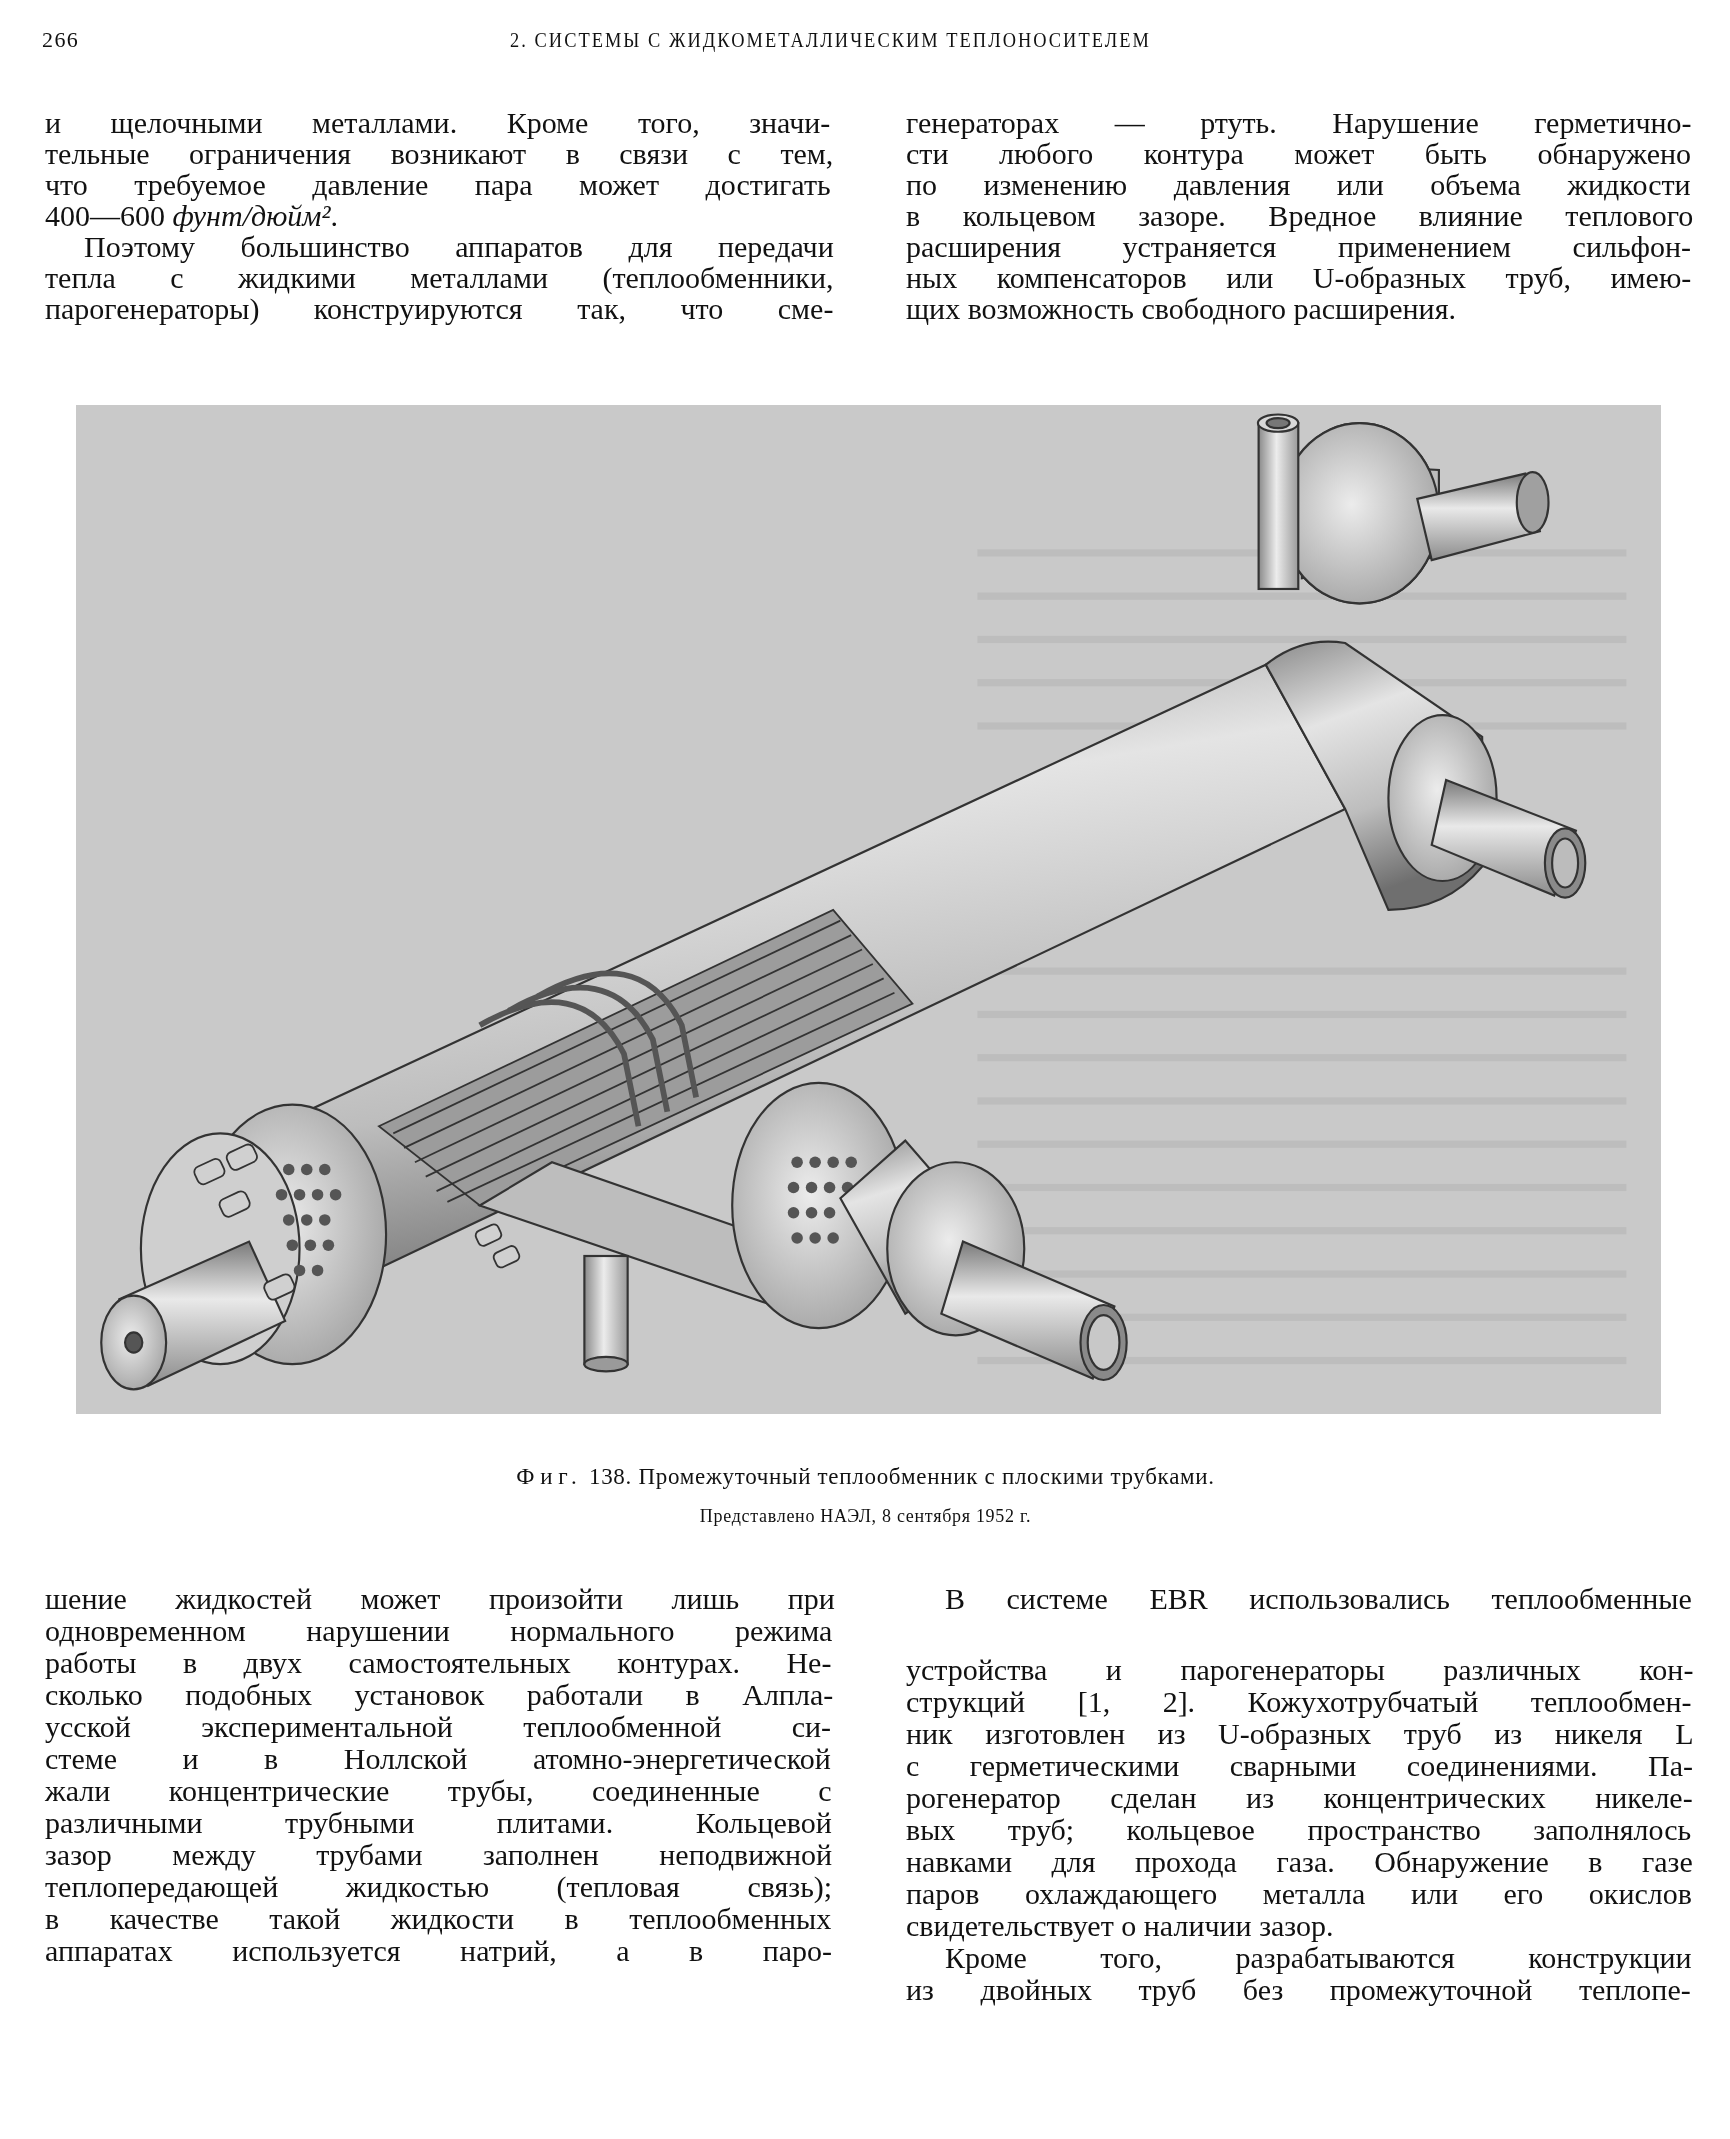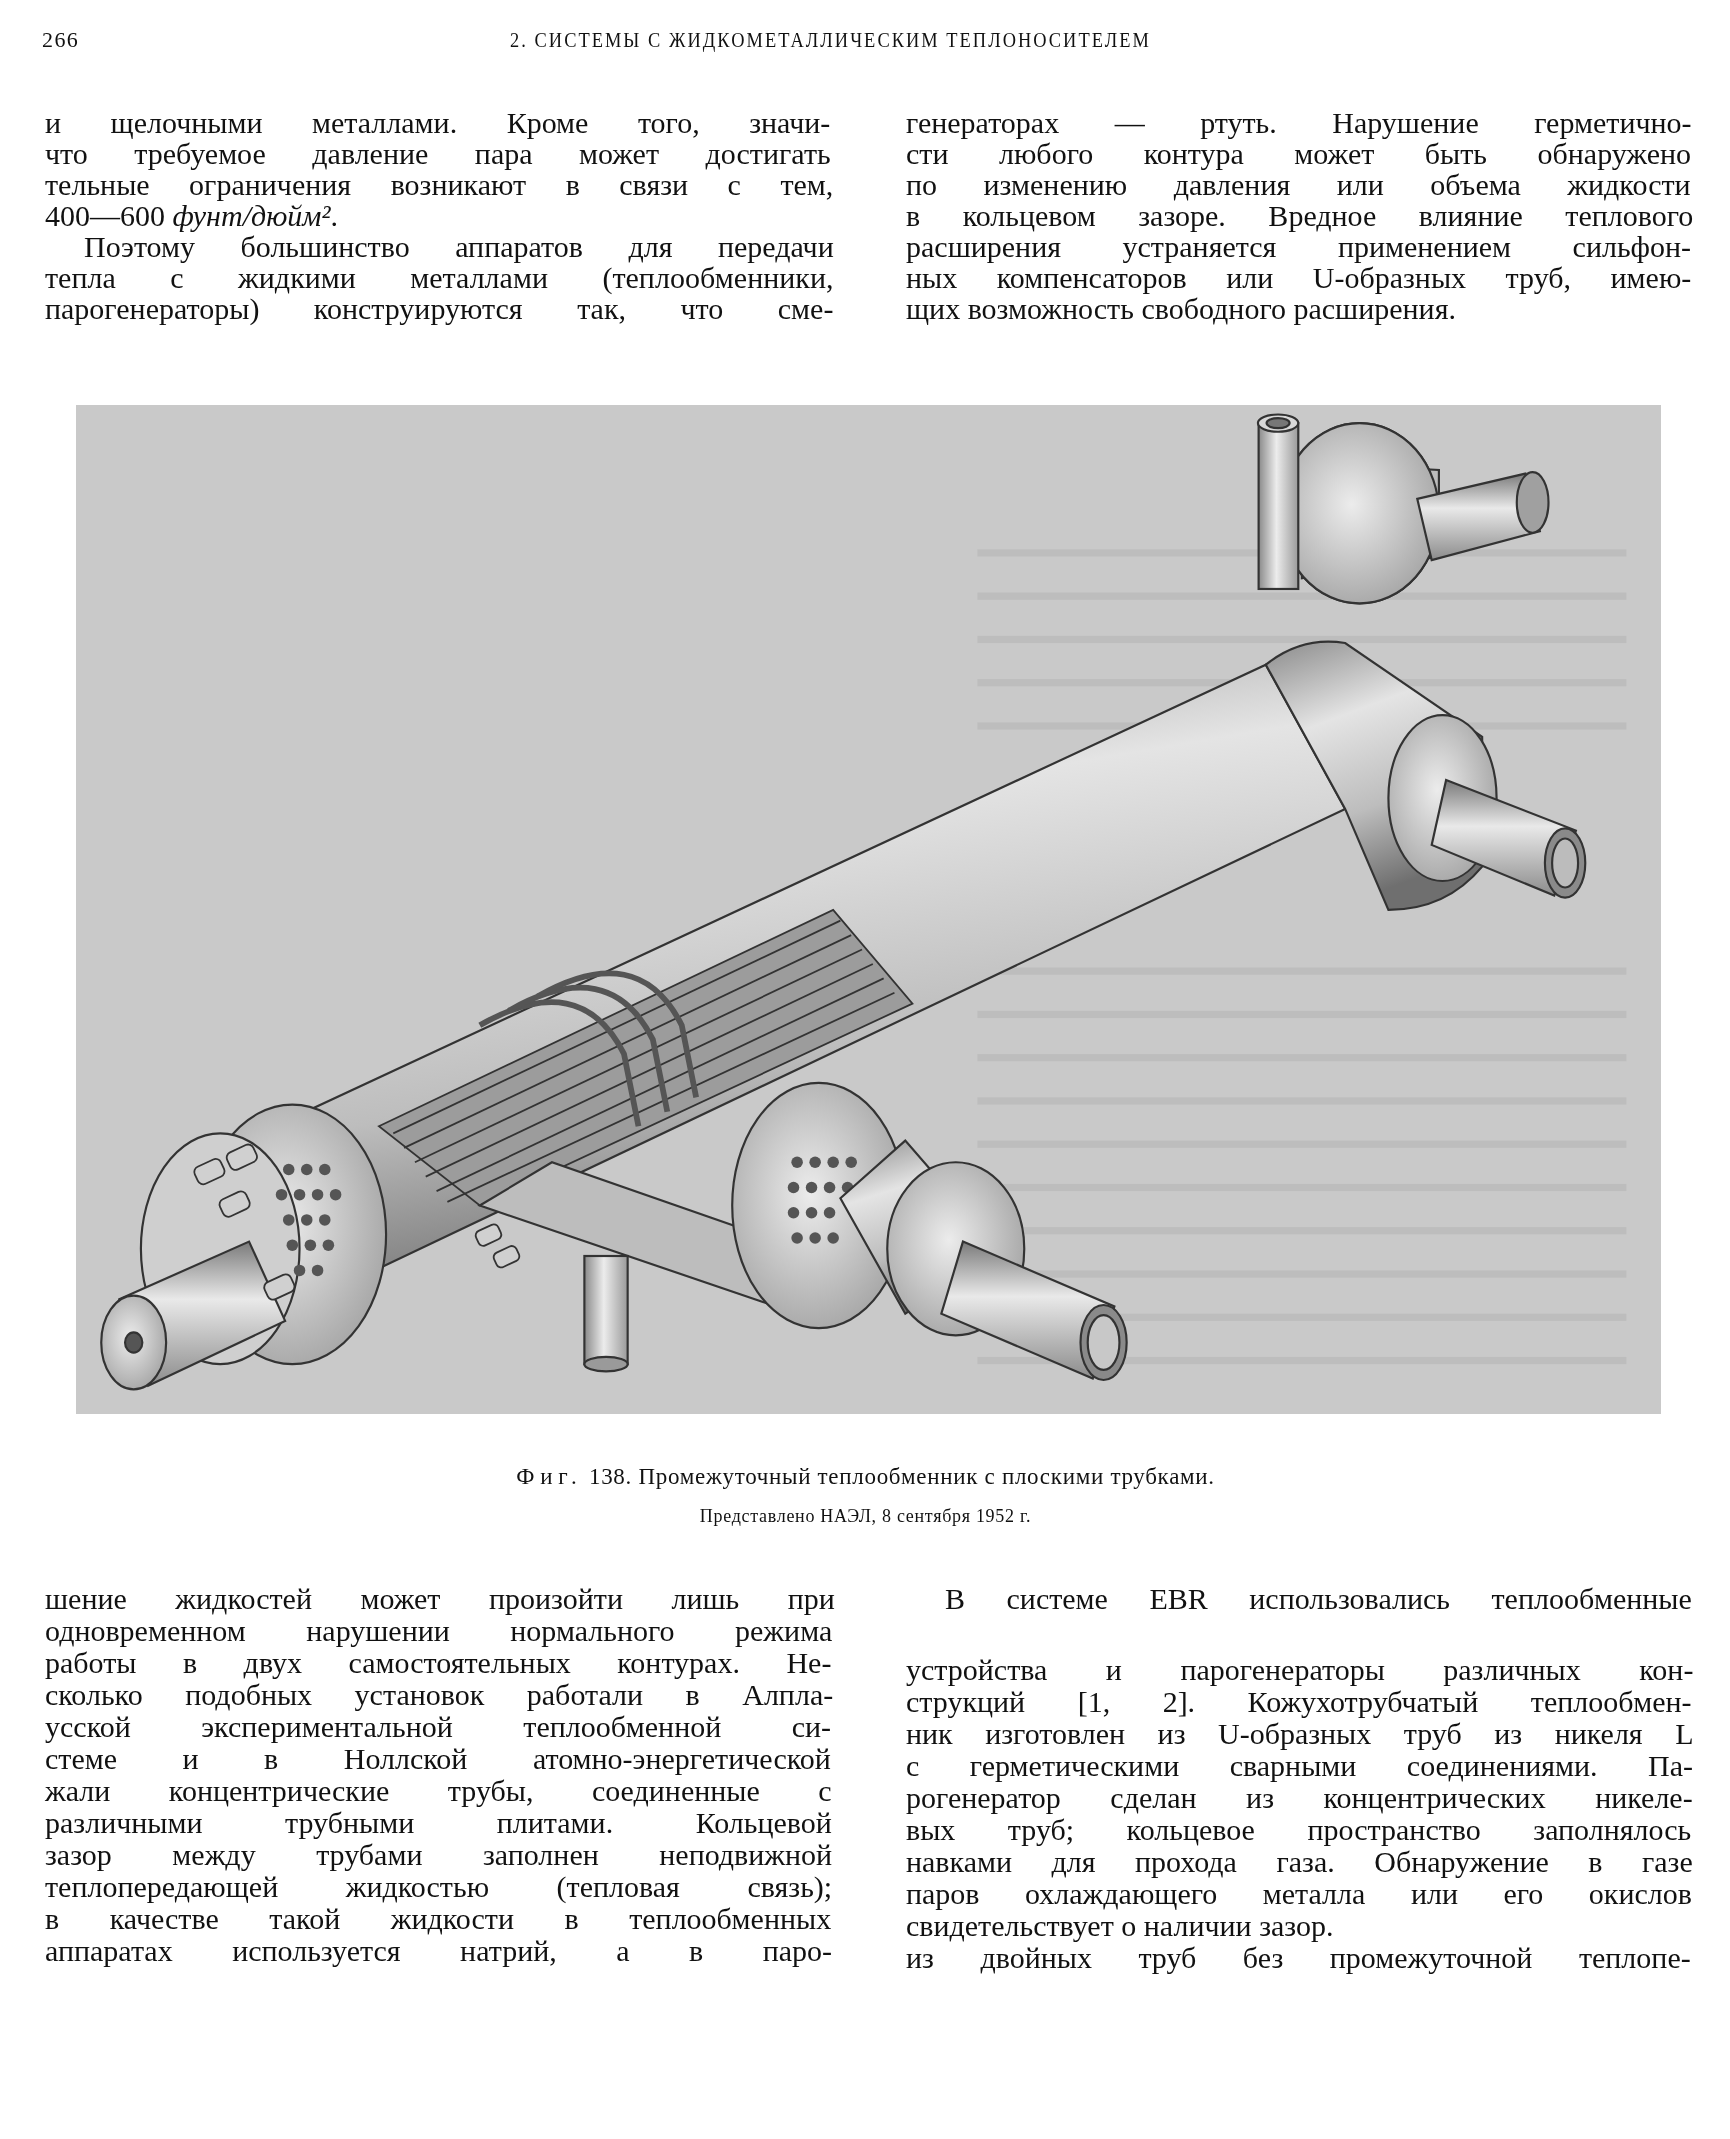--- a/index.html
+++ b/index.html
@@ -26,22 +26,22 @@
   i.unit { font-style: italic; }
 </style>
 </head>
 <body>
 
 <div class="page-num">266</div>
 <div class="running-head">2. СИСТЕМЫ С ЖИДКОМЕТАЛЛИЧЕСКИМ ТЕПЛОНОСИТЕЛЕМ</div>
 
 <div class="col col-top-left">
   <span class="line" style="white-space: nowrap;"><span style="display: inline-block; white-space: nowrap; word-spacing: 42px;">и щелочными металлами. Кроме того, значи-</span></span>
+  <span class="line" style="white-space: nowrap;"><span style="display: inline-block; white-space: nowrap; word-spacing: 32px;">тельные ограничения возникают в связи с тем,</span></span>
   <span class="line" style="white-space: nowrap;"><span style="display: inline-block; white-space: nowrap; word-spacing: 39px;">что требуемое давление пара может достигать</span></span>
-  <span class="line" style="white-space: nowrap;"><span style="display: inline-block; white-space: nowrap; word-spacing: 32px;">тельные ограничения возникают в связи с тем,</span></span>
   <span class="line last" style="white-space: nowrap;"><span style="display: inline-block; white-space: nowrap;">
     <span>400—600</span>
     <i class="unit">фунт/дюйм²</i><span>.</span>
   </span></span>
   <span class="line indent" style="white-space: nowrap;"><span style="display: inline-block; white-space: nowrap; word-spacing: 38px;">Поэтому большинство аппаратов для передачи</span></span>
   <span class="line" style="white-space: nowrap;"><span style="display: inline-block; white-space: nowrap; word-spacing: 47px;">тепла с жидкими металлами (теплообменники,</span></span>
   <span class="line" style="white-space: nowrap;"><span style="display: inline-block; white-space: nowrap; word-spacing: 47px;">парогенераторы) конструируются так, что сме-</span></span>
 </div>
 
 <div class="col col-top-right">
@@ -236,15 +236,16 @@
   <span class="line indent" style="white-space: nowrap;"><span style="display: inline-block; white-space: nowrap; word-spacing: 34px;">В системе EBR использовались теплообменные</span></span>
   <span class="line" style="white-space: nowrap; margin-top: 39px;"><span style="display: inline-block; white-space: nowrap; word-spacing: 51px;">устройства и парогенераторы различных кон-</span></span>
   <span class="line" style="white-space: nowrap;"><span style="display: inline-block; white-space: nowrap; word-spacing: 45px;">струкций [1, 2]. Кожухотрубчатый теплообмен-</span></span>
   <span class="line" style="white-space: nowrap;"><span style="display: inline-block; white-space: nowrap; word-spacing: 25px;">ник изготовлен из U-образных труб из никеля L</span></span>
   <span class="line" style="white-space: nowrap;"><span style="display: inline-block; white-space: nowrap; word-spacing: 43px;">с герметическими сварными соединениями. Па-</span></span>
   <span class="line" style="white-space: nowrap;"><span style="display: inline-block; white-space: nowrap; word-spacing: 42px;">рогенератор сделан из концентрических никеле-</span></span>
   <span class="line" style="white-space: nowrap;"><span style="display: inline-block; white-space: nowrap; word-spacing: 45px;">вых труб; кольцевое пространство заполнялось</span></span>
   <span class="line" style="white-space: nowrap;"><span style="display: inline-block; white-space: nowrap; word-spacing: 32px;">навками для прохода газа. Обнаружение в газе</span></span>
   <span class="line" style="white-space: nowrap;"><span style="display: inline-block; white-space: nowrap; word-spacing: 38px;">паров охлаждающего металла или его окислов</span></span>
   <span class="line last" style="white-space: nowrap;"><span style="display: inline-block; white-space: nowrap;">свидетельствует о наличии зазор.</span></span>
+  <span class="line indent" style="white-space: nowrap;"><span style="display: inline-block; white-space: nowrap; word-spacing: 66px;">Кроме того, разрабатываются конструкции</span></span>
   <span class="line" style="white-space: nowrap;"><span style="display: inline-block; white-space: nowrap; word-spacing: 39px;">из двойных труб без промежуточной теплопе-</span></span>
 </div>
 
 
 </body></html>

